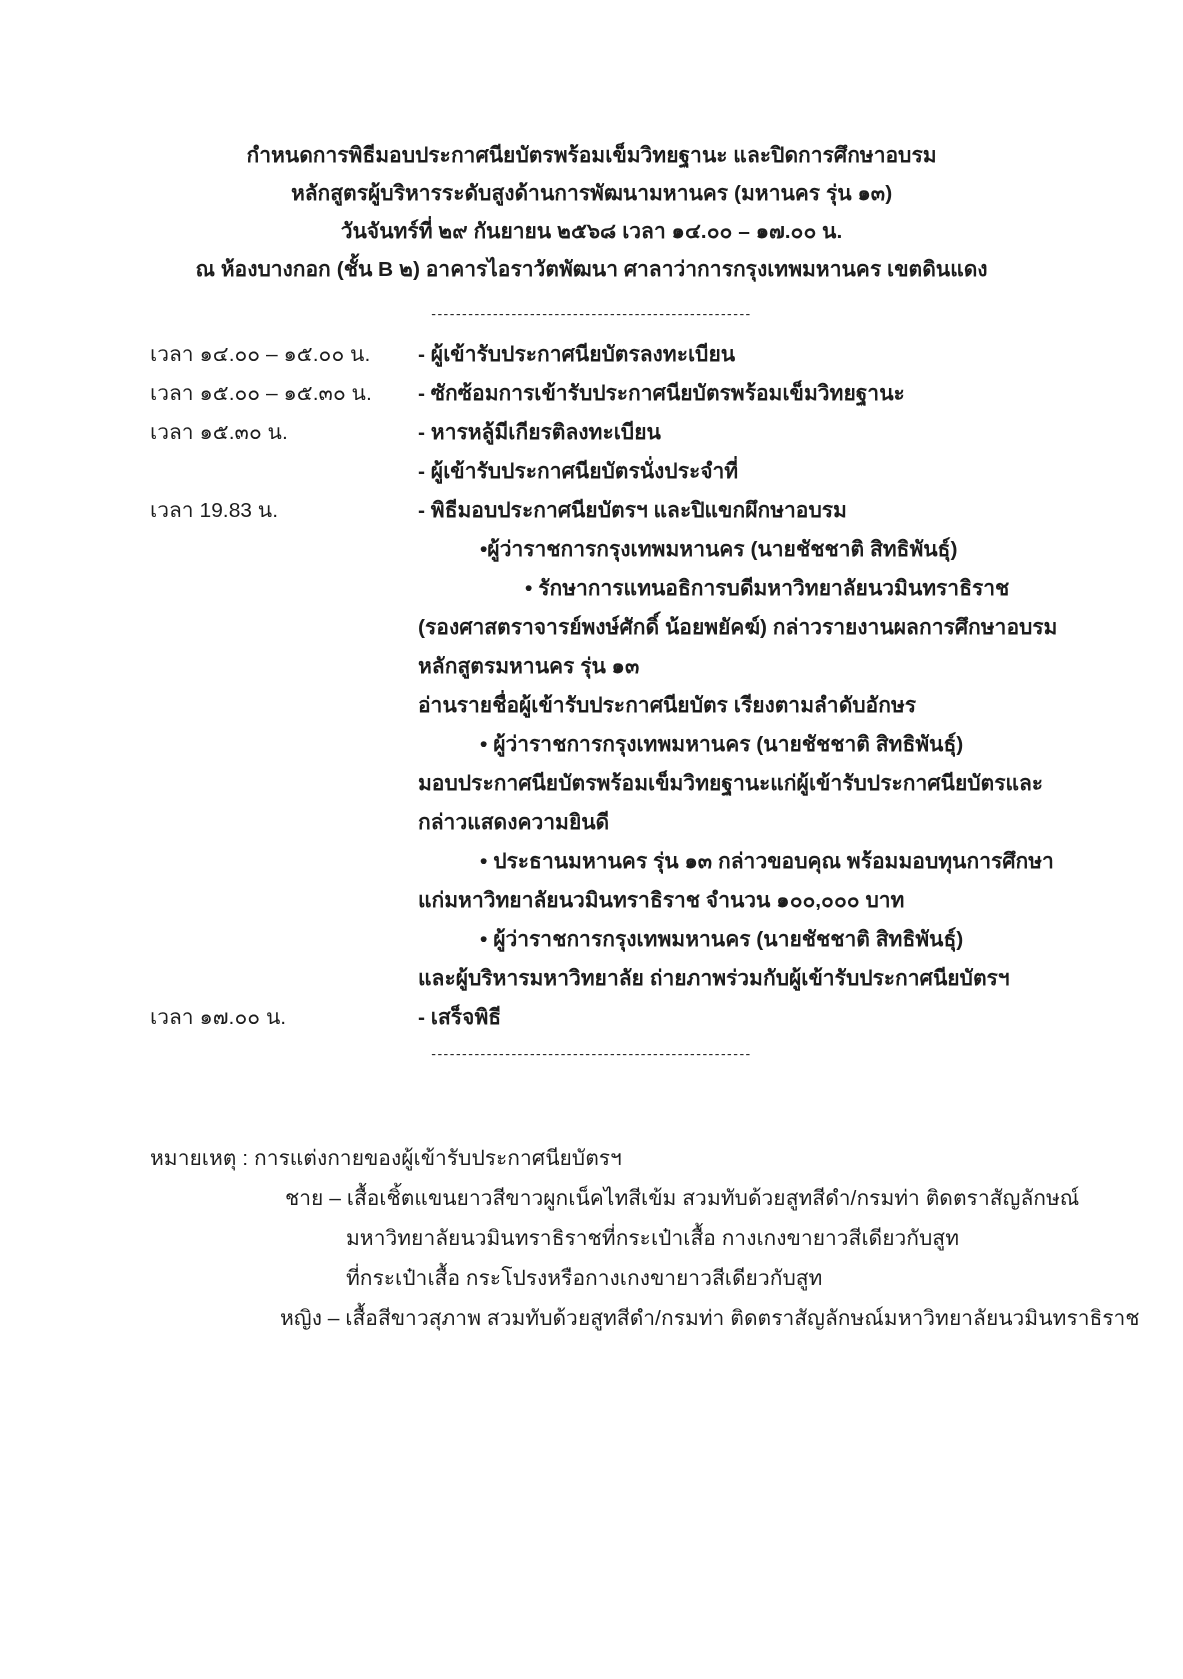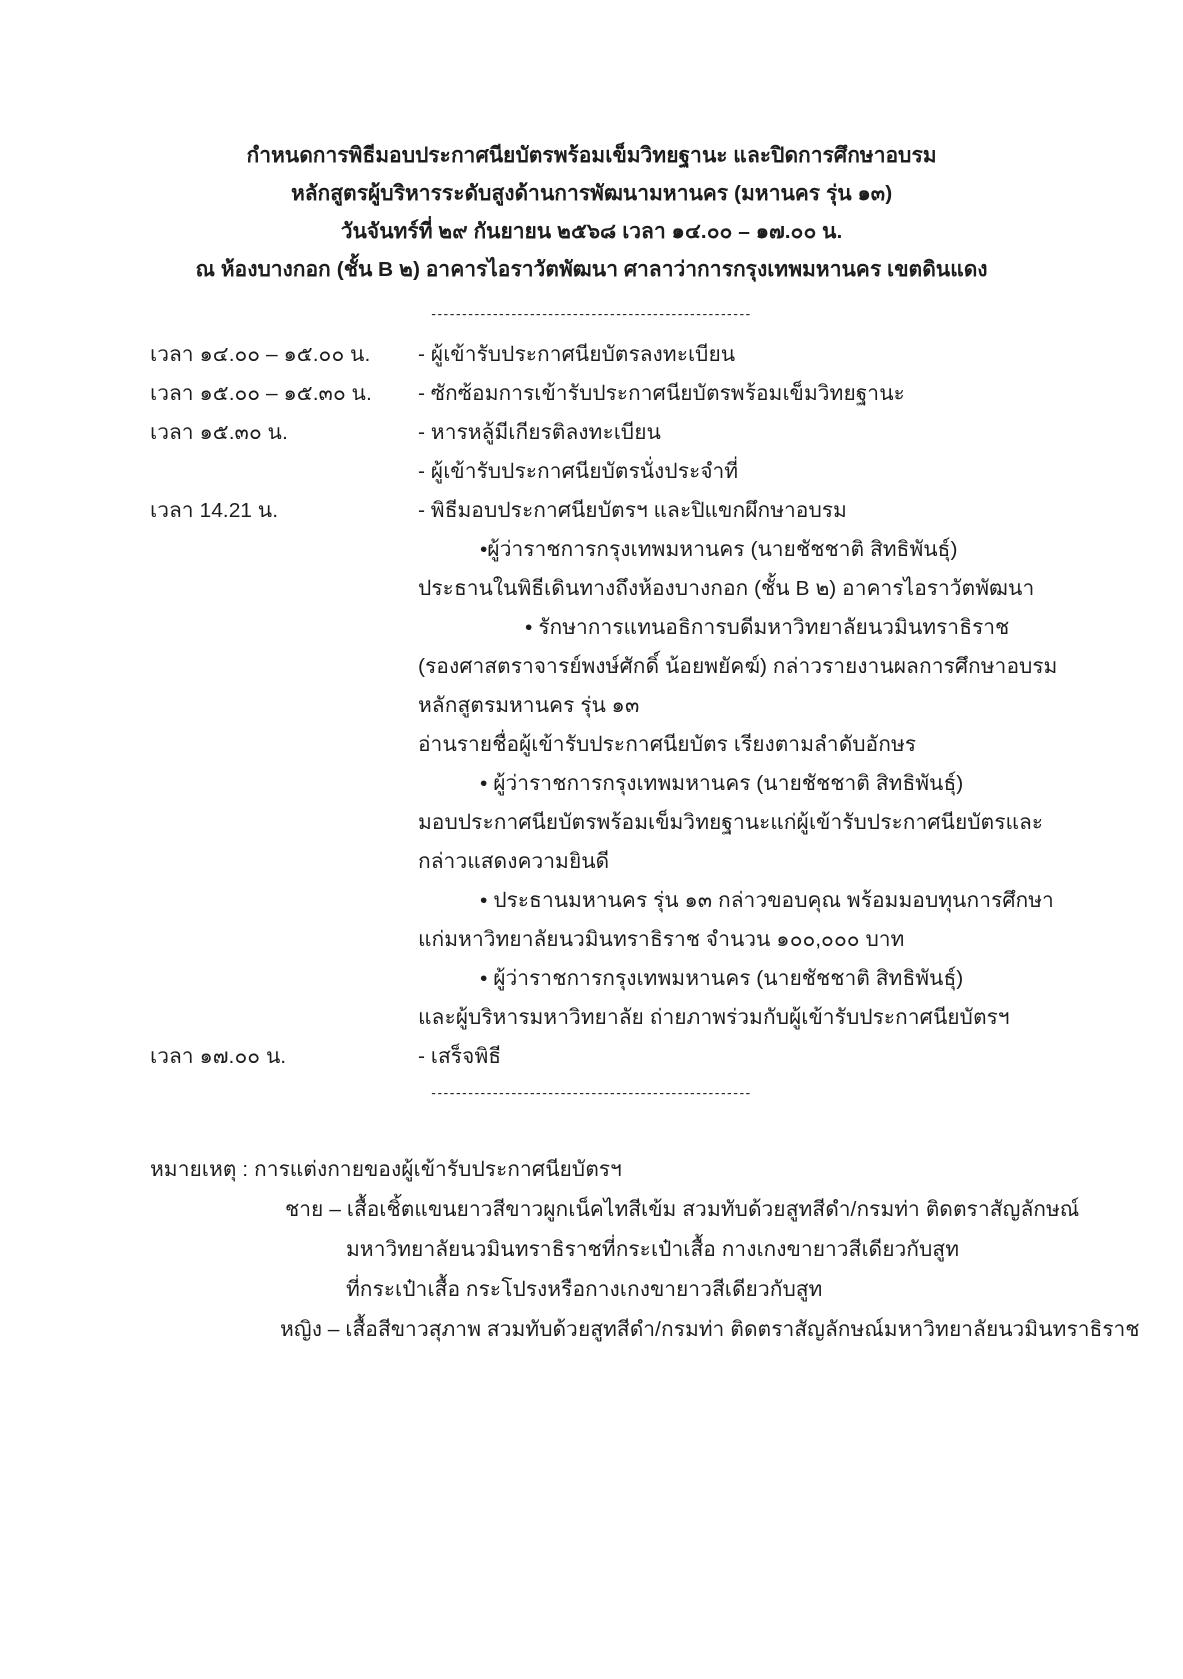--- a/index.html
+++ b/index.html
@@ -31,26 +31,26 @@
   }
   .sep.sep1 { margin-top: 18px; }
   .sep.sep2 { margin-top: 10px; }
   .schedule {
     margin-top: 12px;
     font-size: 21px;
     line-height: 39px;
   }
   .row { display: flex; padding-left: 150px; }
   .time { flex: 0 0 268px; width: 268px; white-space: nowrap; }
-  .content { flex: 1; white-space: nowrap; }
+  .content { flex: 1; white-space: nowrap; font-weight: bold; }
   .content.bullet  { padding-left: 62px; }
   .content.bullet2 { padding-left: 107px; }
   .content.cont    { padding-left: 0; }
   .note {
-    margin-top: 48px;
+    margin-top: 76px;
     padding-left: 150px;
     font-size: 21px;
     line-height: 40px;
   }
   .note-line { white-space: nowrap; }
   .indent-male1   { padding-left: 135px; }
   .indent-male2   { padding-left: 196px; }
   .indent-female1 { padding-left: 130px; }
   .indent-female2 { padding-left: 196px; }
 </style>
@@ -80,30 +80,26 @@
     </div>
     <div class="row">
       <div class="time">เวลา ๑๕.๓๐ น.</div>
       <div class="content item">- หารหลู้มีเกียรติลงทะเบียน</div>
     </div>
     <div class="row">
       <div class="time"></div>
       <div class="content item">- ผู้เข้ารับประกาศนียบัตรนั่งประจำที่</div>
     </div>
     <div class="row">
-      <div class="time">เวลา 14.21 น.</div>
+      <div class="time">เวลา 19.83 น.</div>
       <div class="content item">- พิธีมอบประกาศนียบัตรฯ และปิแขกผึกษาอบรม</div>
     </div>
     <div class="row">
       <div class="time"></div>
       <div class="content bullet">•ผู้ว่าราชการกรุงเทพมหานคร (นายชัชชาติ สิทธิพันธุ์)</div>
-    </div>
-    <div class="row">
-      <div class="time"></div>
-      <div class="content cont">ประธานในพิธีเดินทางถึงห้องบางกอก (ชั้น B ๒) อาคารไอราวัตพัฒนา</div>
     </div>
     <div class="row">
       <div class="time"></div>
       <div class="content bullet2">• รักษาการแทนอธิการบดีมหาวิทยาลัยนวมินทราธิราช</div>
     </div>
     <div class="row">
       <div class="time"></div>
       <div class="content cont">(รองศาสตราจารย์พงษ์ศักดิ์ น้อยพยัคฆ์) กล่าวรายงานผลการศึกษาอบรม</div>
     </div>
     <div class="row">

